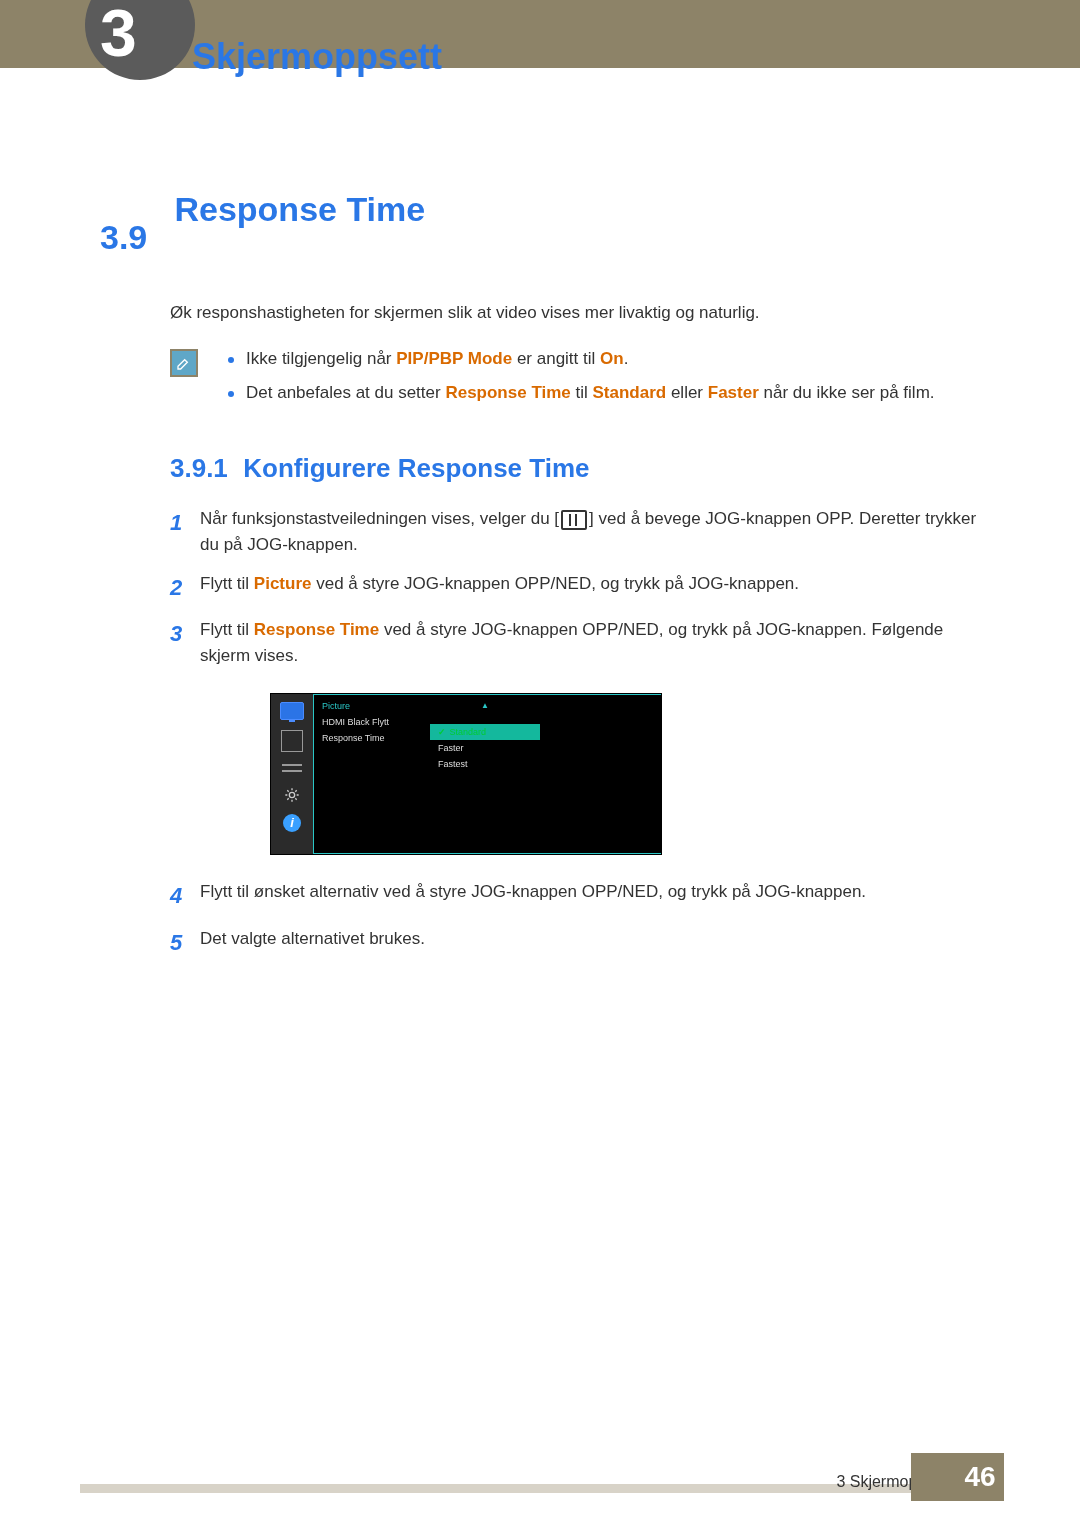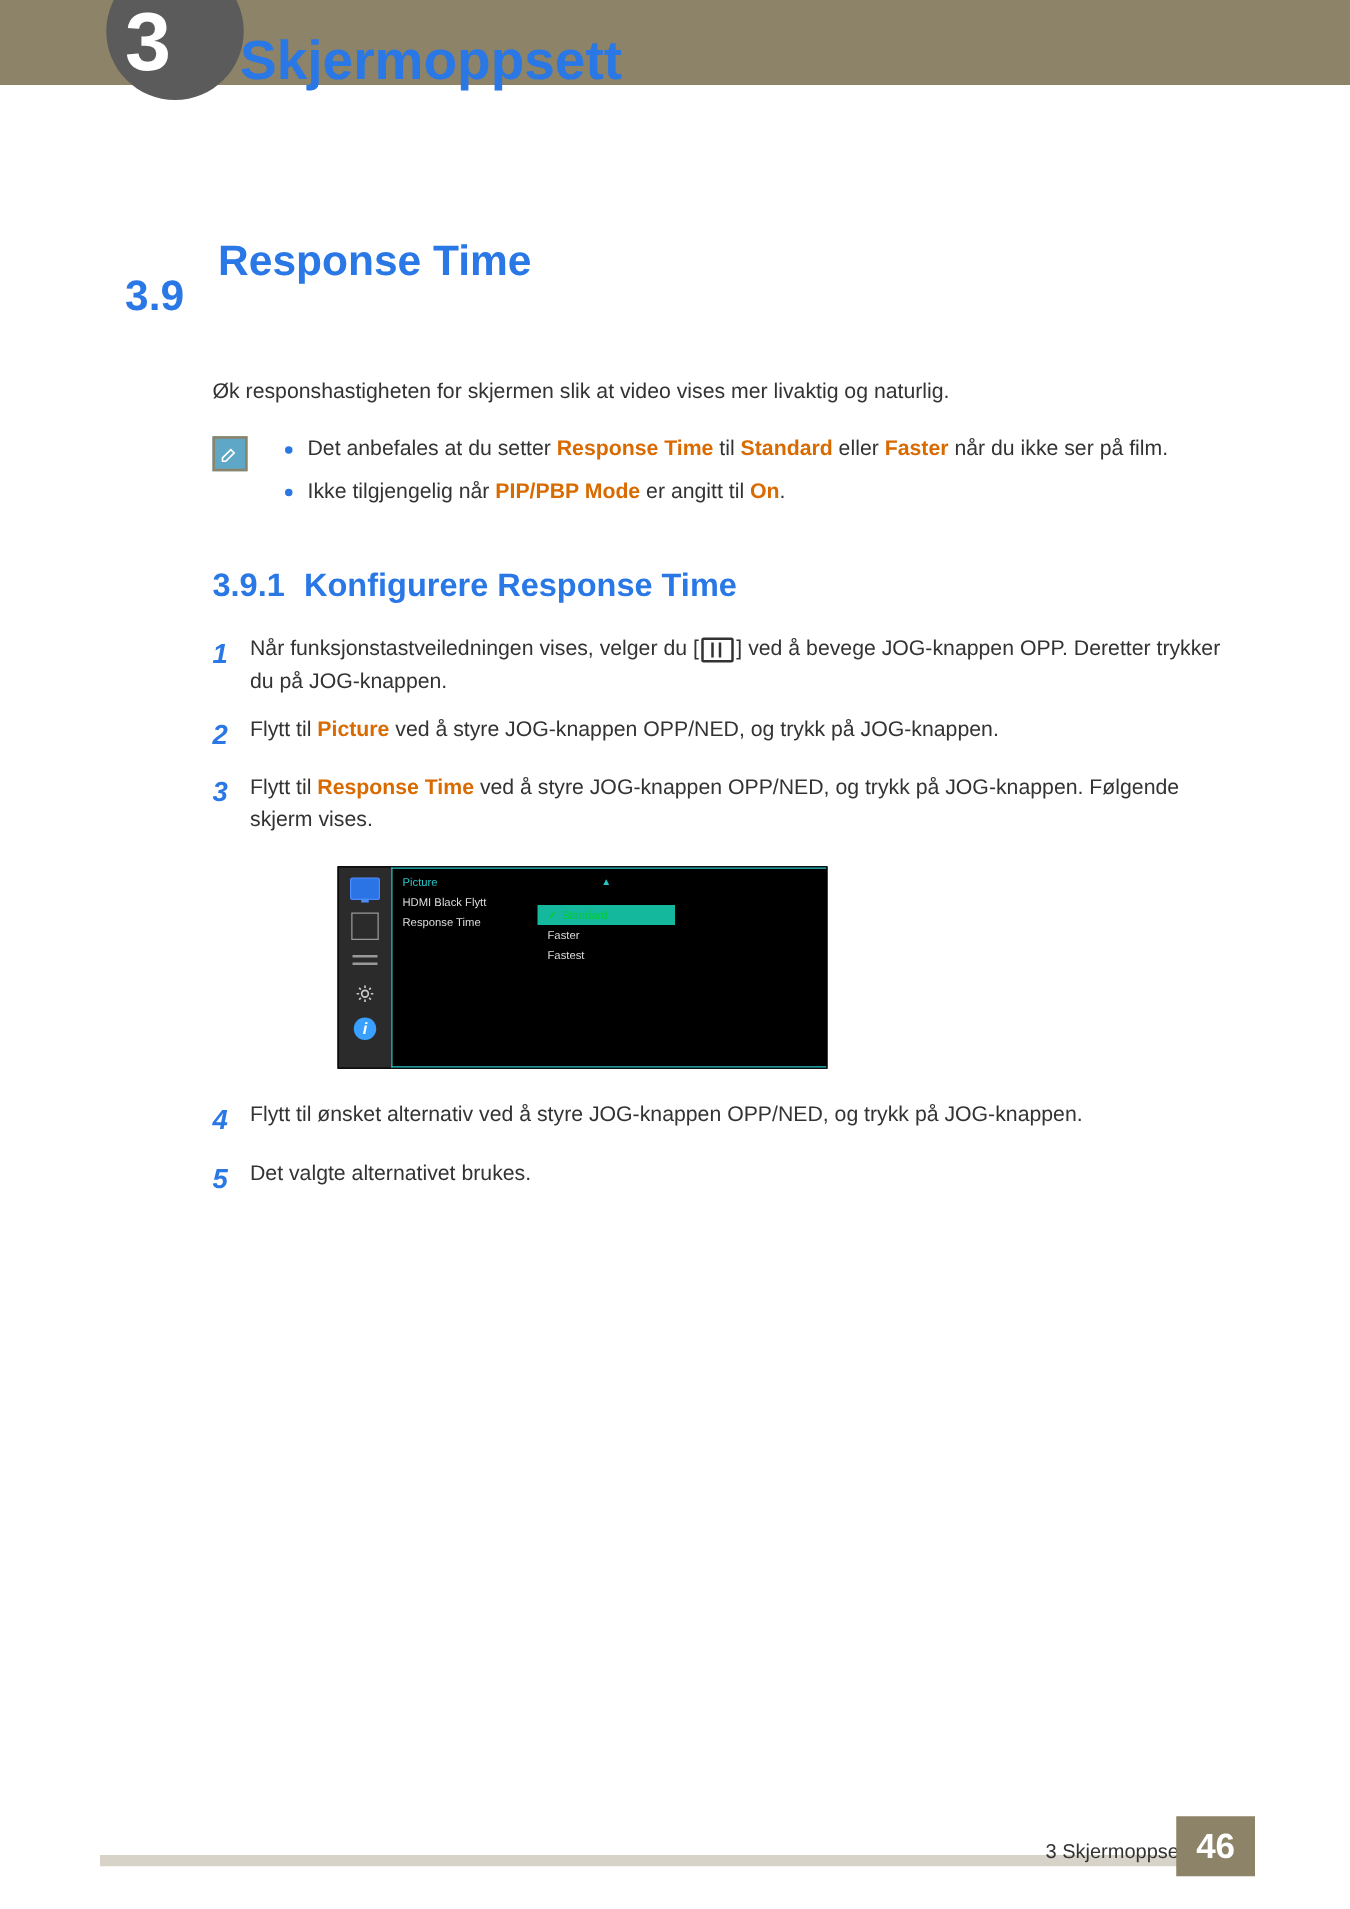--- a/index.html
+++ b/index.html
@@ -1,20 +1,20 @@
 <!DOCTYPE html>
 <html><head>
 <meta charset="utf-8">
 <style>
   html,body{margin:0;padding:0;background:#fff;font-family:Arial,Helvetica,sans-serif;color:#333;font-size:16px;}
   .page{width:1080px;height:1527px;position:relative;margin:0 auto;background:#fff;overflow:hidden;}
   .topbar{position:absolute;left:0;top:0;width:1080px;height:68px;background:#8d8368;}
   .chapter-circle{position:absolute;left:85px;top:-30px;width:110px;height:110px;border-radius:55px;background:#5b5b5b;}
   .chapter-num{position:absolute;left:100px;top:-5px;font-size:66px;font-weight:bold;color:#fff;}
-  .chapter-title{position:absolute;left:192px;top:24px;font-size:44px;font-weight:bold;color:#2a77e6;}
+  .chapter-title{position:absolute;left:192px;top:36px;font-size:36px;font-weight:bold;color:#2a77e6;}
   .body{position:absolute;left:100px;top:190px;width:880px;}
   .h1-num{color:#2a77e6;font-size:34px;font-weight:bold;display:inline-block;width:70px;vertical-align:top;margin-top:28px;}
   .h1-txt{color:#2a77e6;font-size:34px;font-weight:bold;}
   .intro{margin-top:46px;margin-left:70px;font-size:17px;color:#333;}
   .notebox{margin-top:26px;margin-left:70px;display:flex;}
   .note-icon{width:24px;height:24px;background:#5fa7c7;border:2px solid #8d8368;flex:none;display:flex;align-items:center;justify-content:center;}
   .note-icon svg{width:16px;height:16px;}
   .note-body{margin-left:30px;font-size:17px;color:#333;}
   .note-body ul{list-style:none;margin:0;padding:0;}
   .note-body li{margin-bottom:14px;position:relative;padding-left:18px;}
@@ -45,21 +45,21 @@
   .osd-col1 .hdr{color:#2ac6c6;margin-bottom:6px;}
   .osd-col1 .row{margin-bottom:6px;color:#dedede;}
   .osd-col2{width:110px;padding:6px 0;}
   .osd-col2 .arrow{color:#2ac6c6;text-align:center;font-size:8px;}
   .osd-col2 .opt{padding:3px 8px;color:#dedede;}
   .osd-col2 .opt.sel{background:#14b89d;color:#0c3;display:flex;align-items:center;font-size:9px;}
   .osd-col2 .opt.sel .chk{color:#0c3;margin-right:4px;font-weight:bold;}
   .osd-col3{flex:1;padding:10px 8px;font-size:8.5px;color:#9c9c9c;line-height:1.4;}
   .footer-bar{position:absolute;left:80px;bottom:34px;width:920px;height:9px;background:#d8d3c8;}
   .footer-label{position:absolute;right:128px;bottom:36px;font-size:16px;color:#333;margin-left:25px;}
-  .footer-page-box{position:absolute;right:76px;bottom:26px;width:63px;height:48px;background:#8d8368;color:#fff;font-size:28px;font-weight:bold;display:flex;align-items:center;justify-content:center;}
+  .footer-page-box{position:absolute;right:76px;bottom:26px;width:48px;height:48px;background:#8d8368;color:#fff;font-size:28px;font-weight:bold;display:flex;align-items:center;justify-content:center;padding-left:45px;}
 </style>
 </head>
 <body>
 <div class="page">
 
   <div class="topbar"></div>
   <div class="chapter-circle"></div>
   <div class="chapter-num">3</div>
   <div class="chapter-title">Skjermoppsett</div>
 
@@ -73,24 +73,24 @@
 
     <div class="notebox">
       <div class="note-icon">
         <svg viewBox="0 0 24 24">
             <path d="M3 17l10-10 4 4-10 10H3v-4z" fill="none" stroke="#fff" stroke-width="2"></path>
           </svg>
       </div>
       <div class="note-body">
         <ul>
           <li>
-            <span>Det anbefales at du setter </span><span class="hl">Response Time</span><span> til </span><span class="hl">Standard</span><span> eller </span><span class="hl">Faster</span><span> når du ikke ser på film.</span>
+            <span>Ikke tilgjengelig når </span><span class="hl">PIP/PBP Mode</span><span> er angitt til </span><span class="hl">On</span><span>.</span>
           </li>
           <li>
-            <span>Ikke tilgjengelig når </span><span class="hl">PIP/PBP Mode</span><span> er angitt til </span><span class="hl">On</span><span>.</span>
+            <span>Det anbefales at du setter </span><span class="hl">Response Time</span><span> til </span><span class="hl">Standard</span><span> eller </span><span class="hl">Faster</span><span> når du ikke ser på film.</span>
           </li>
         </ul>
       </div>
     </div>
 
     <div class="h2">
       <span class="h2-num">3.9.1</span>
       <span>Konfigurere Response Time</span>
     </div>
 

